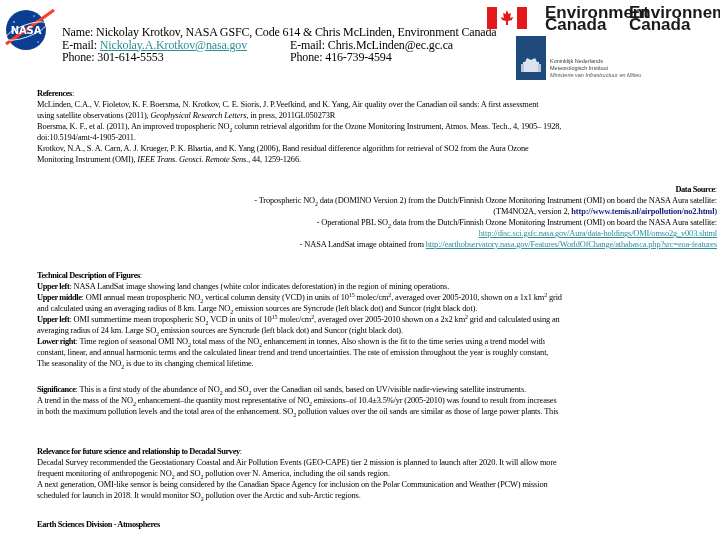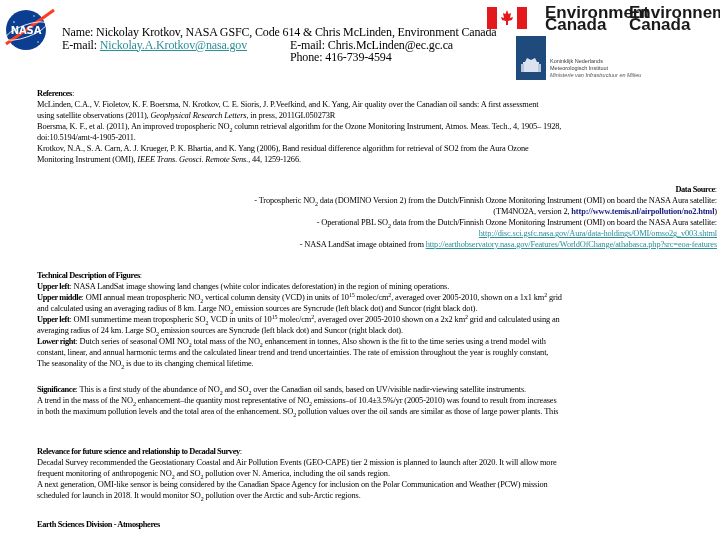--- a/index.html
+++ b/index.html
@@ -54,20 +54,21 @@
 
 <div class="contact contact-left">
   <div class="row">
     <span>Name:</span>
     <span>Nickolay  Krotkov, NASA GSFC, Code 614  &amp; Chris McLinden, Environment Canada</span>
   </div>
   <div class="row">
     <span>E-mail:</span>
     <a class="link">Nickolay.A.Krotkov@nasa.gov</a>
   </div>
+  <div class="row">Phone: 301-614-5553</div>
 </div>
 <div class="contact contact-right" style="top:38.5px;">
   <div class="row">E-mail: Chris.McLinden@ec.gc.ca</div>
   <div class="row">Phone: 416-739-4594</div>
 </div>
 
 <svg class="ec-flag" viewBox="0 0 40 22">
   <rect x="0" y="0" width="10" height="22" fill="#e3191b"></rect>
   <rect x="30" y="0" width="10" height="22" fill="#e3191b"></rect>
   <path d="M20 3 L21.5 7 L24 6 L23 11 L26 10 L25 13 L21 14 L21 18 L19 18 L19 14 L15 13 L14 10 L17 11 L16 6 L18.5 7 Z" fill="#e3191b"></path>
@@ -114,21 +115,21 @@
   <p><span>- NASA LandSat image obtained from </span><a class="link">http://earthobservatory.nasa.gov/Features/WorldOfChange/athabasca.php?src=eoa-features</a></p>
 </div>
 
 <div class="section tech">
   <p><span class="heading">Technical Description of Figures</span><span>:</span></p>
   <p><span class="bold">Upper left</span><span>: NASA LandSat image showing land changes (white color indicates deforestation) in the region of mining operations.</span></p>
   <p><span class="bold">Upper middle</span><span>: OMI annual mean tropospheric NO</span><sub>2</sub><span> vertical column density (VCD) in units of 10</span><sup>15</sup><span> molec/cm</span><sup>2</sup><span>, averaged over 2005-2010, shown on a 1x1 km</span><sup>2</sup><span> grid</span></p>
   <p><span>and calculated using an averaging radius of 8 km. Large NO</span><sub>2</sub><span> emission sources are Syncrude (left black dot) and Suncor (right black dot).</span></p>
   <p><span class="bold">Upper left</span><span>: OMI summertime mean tropospheric SO</span><sub>2</sub><span> VCD in units of 10</span><sup>15</sup><span> molec/cm</span><sup>2</sup><span>, averaged over 2005-2010 shown on a 2x2 km</span><sup>2</sup><span> grid and calculated using an</span></p>
   <p><span>averaging radius of 24 km. Large SO</span><sub>2</sub><span> emission sources are Syncrude (left black dot) and Suncor (right black dot).</span></p>
-  <p><span class="bold">Lower right</span><span>: Dutch series of seasonal OMI NO</span><sub>2</sub><span> total mass of the NO</span><sub>2</sub><span> enhancement in tonnes, Also shown is the fit to the time series using a trend model with</span></p>
+  <p><span class="bold">Lower right</span><span>: Time region of seasonal OMI NO</span><sub>2</sub><span> total mass of the NO</span><sub>2</sub><span> enhancement in tonnes, Also shown is the fit to the time series using a trend model with</span></p>
   <p>constant, linear, and annual harmonic terms and the calculated linear trend and trend uncertainties.  The rate of emission throughout the year is roughly constant,</p>
   <p><span>The seasonality of the NO</span><sub>2</sub><span> is due to its changing chemical lifetime.</span></p>
 </div>
 
 <div class="section sig">
   <p><span class="bold">Significance</span><span>: This is a first study of the abundance of NO</span><sub>2</sub><span> and SO</span><sub>2</sub><span> over the Canadian oil sands, based on UV/visible nadir-viewing satellite instruments.</span></p>
   <p><span>A trend in the mass of the NO</span><sub>2</sub><span> enhancement–the quantity most representative of NO</span><sub>2</sub><span> emissions–of 10.4±3.5%/yr (2005-2010) was found to result from increases</span></p>
   <p><span>in both the maximum pollution levels and the total area of the enhancement. SO</span><sub>2</sub><span> pollution values over the oil sands are similar as those of large power plants. This</span></p>
 </div>
 

